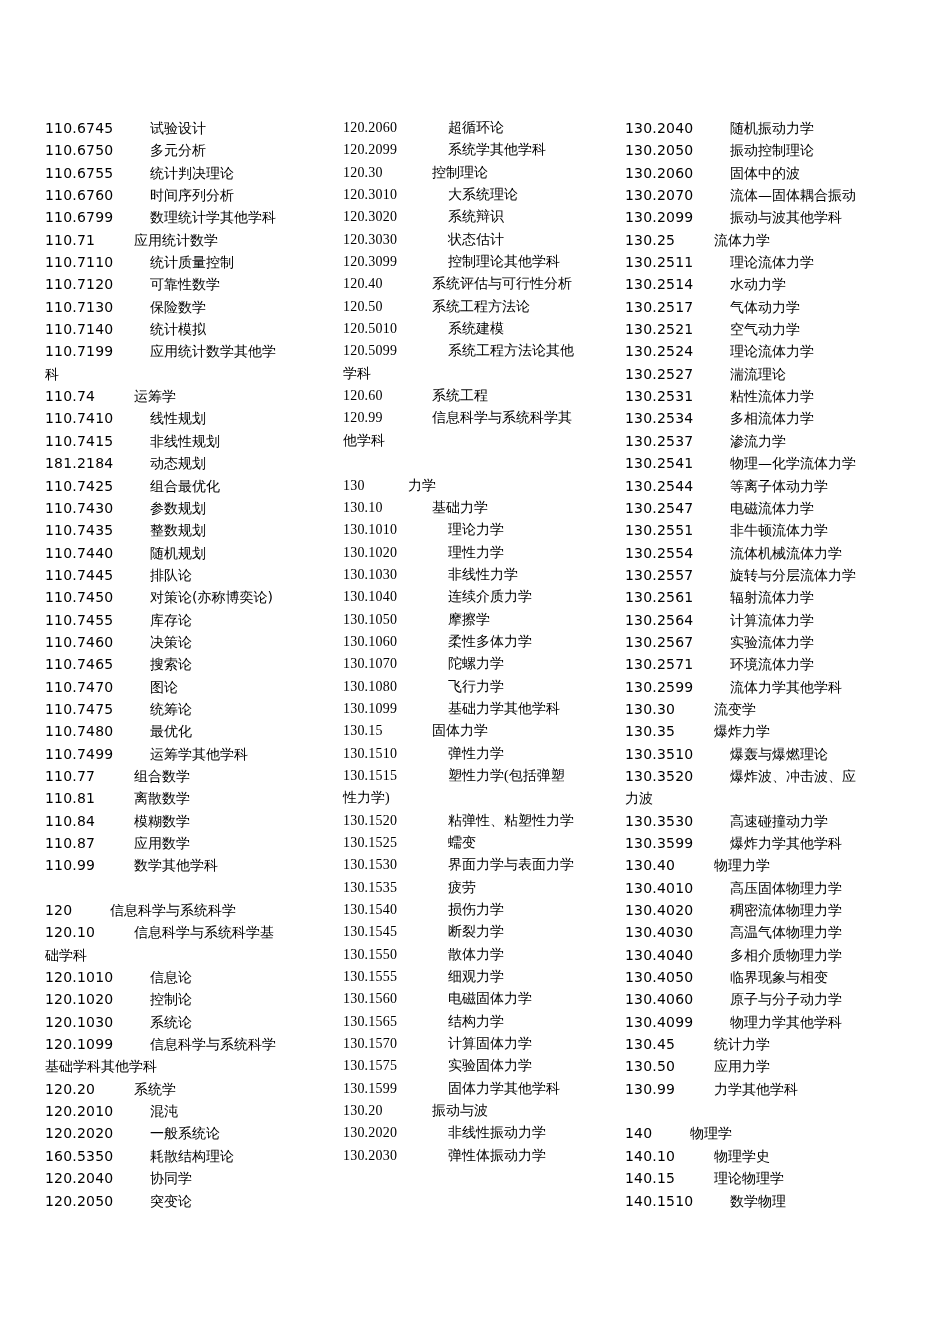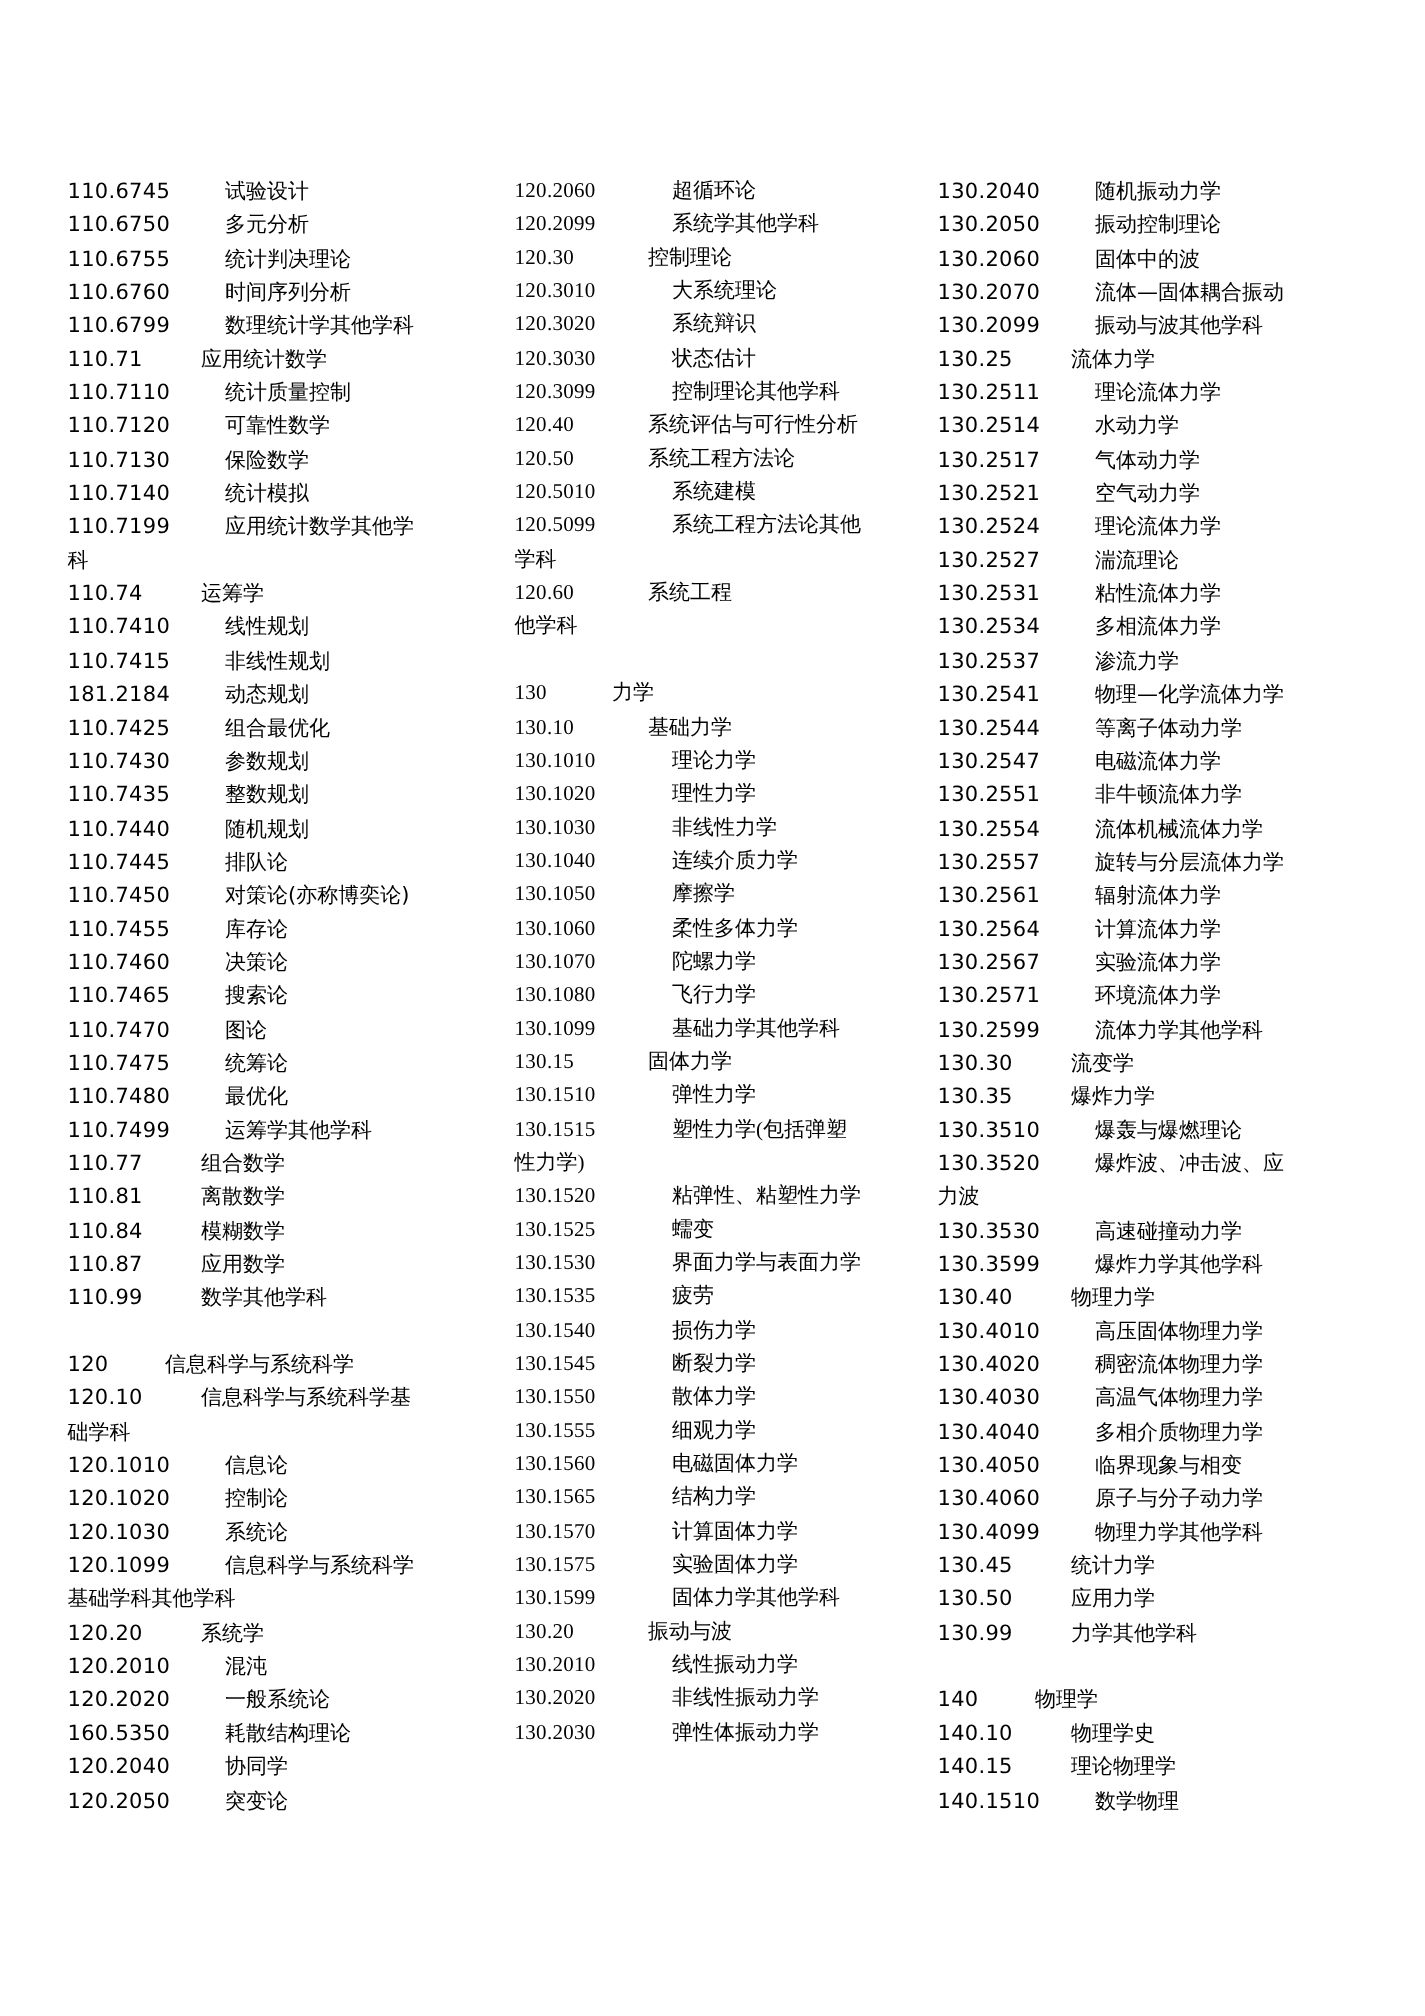--- a/index.html
+++ b/index.html
@@ -259,20 +259,24 @@
         <span class="code">120.5099</span>
         <span class="name">系统工程方法论其他</span>
       </div>
       <div class="row wrap">
         <span class="name">学科</span>
       </div>
       <div class="row lvl2">
         <span class="code">120.60</span>
         <span class="name">系统工程</span>
       </div>
+      <div class="row lvl2">
+        <span class="code">120.99</span>
+        <span class="name">信息科学与系统科学其</span>
+      </div>
       <div class="row wrap">
         <span class="name">他学科</span>
       </div>
       <div class="row blank"></div>
       <div class="row lvl1">
         <span class="code">130</span>
         <span class="name">力学</span>
       </div>
       <div class="row lvl2">
         <span class="code">130.10</span>
@@ -379,24 +383,20 @@
       </div>
       <div class="row lvl3">
         <span class="code">130.1599</span>
         <span class="name">固体力学其他学科</span>
       </div>
       <div class="row lvl2">
         <span class="code">130.20</span>
         <span class="name">振动与波</span>
       </div>
       <div class="row lvl3">
-        <span class="code">130.2010</span>
-        <span class="name">线性振动力学</span>
-      </div>
-      <div class="row lvl3">
         <span class="code">130.2020</span>
         <span class="name">非线性振动力学</span>
       </div>
       <div class="row lvl3">
         <span class="code">130.2030</span>
         <span class="name">弹性体振动力学</span>
       </div>
     </div>
   <div class="col col3">
       <div class="row lvl3">

